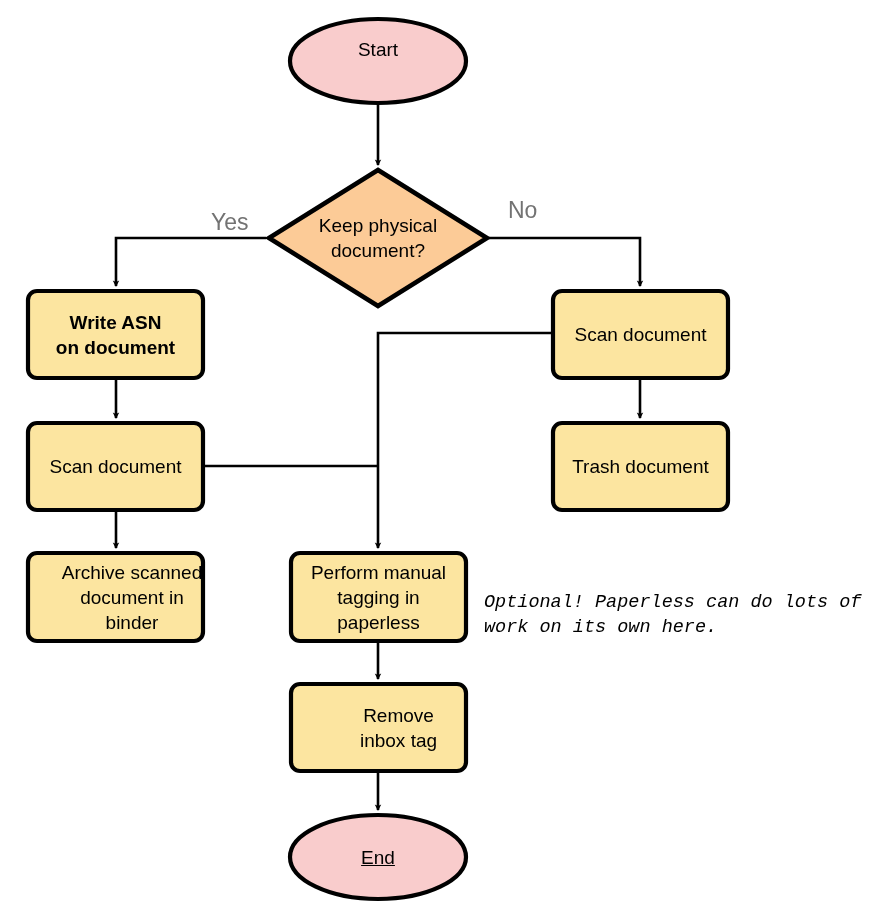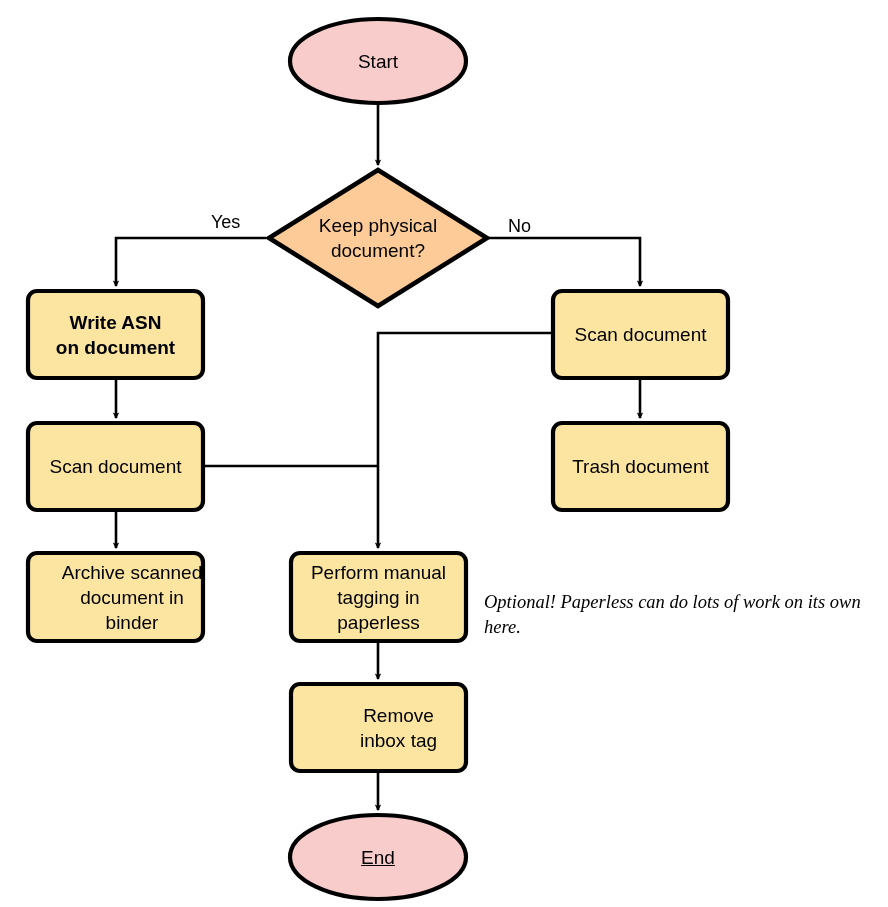--- a/index.html
+++ b/index.html
@@ -34,30 +34,30 @@
     color: #000000;
     font-family: "Liberation Sans", sans-serif;
     font-size: 19px;
     line-height: 25px;
     letter-spacing: 0px;
     white-space: pre-line;
     pointer-events: none;
   }
   .edge-label {
     position: absolute;
-    color: #000000;
+    color: #737373;
     font-family: "Liberation Sans", sans-serif;
-    font-size: 18px;
+    font-size: 23px;
     line-height: 21px;
     white-space: nowrap;
   }
   .annotation {
     position: absolute;
     color: #000000;
-    font-family: Liberation Serif, serif;
+    font-family: Liberation Mono, monospace;
     font-style: italic;
     font-size: 18.5px;
     line-height: 25px;
     width: 404px;
     white-space: pre-line;
   }
 </style>
 </head>
 <body>
 
@@ -107,21 +107,21 @@
 
     <rect x="553" y="423" width="175" height="87" rx="9" ry="9" fill="#fce5a0" stroke="#000000" stroke-width="4.2"></rect>
 
     <rect x="291" y="553" width="175" height="88" rx="9" ry="9" fill="#fce5a0" stroke="#000000" stroke-width="4.2"></rect>
 
     <rect x="291" y="684" width="175" height="87" rx="9" ry="9" fill="#fce5a0" stroke="#000000" stroke-width="4.2"></rect>
 
     <ellipse cx="378" cy="857" rx="88" ry="42" fill="#f9cccc" stroke="#000000" stroke-width="4.2"></ellipse>
   </svg>
 
-  <div class="node-label" style="left:289px; top:18px; width:178px; height:86px;">Start</div>
+  <div class="node-label" style="left:289px; top:6px; width:178px; height:86px;">Start</div>
 
   <div class="node-label" style="left:268px; top:169px; width:220px; height:138px;">Keep physical
 document?</div>
 
   <div class="node-label" style="left:27px; top:290px; width:177px; height:89px;font-weight:bold;">Write ASN
 on document</div>
 
   <div class="node-label" style="left:27px; top:422px; width:177px; height:89px;">Scan document</div>
 
   <div class="node-label" style="left:27px; top:552px; width:210px; height:90px;">Archive scanned
@@ -136,17 +136,17 @@
 
   <div class="node-label" style="left:552px; top:422px; width:177px; height:89px;">Trash document</div>
 
   <div class="node-label" style="left:290px; top:683px; width:177px; height:89px;margin-left:20px;">Remove
 inbox tag</div>
 
   <div class="node-label" style="left:289px; top:814px; width:178px; height:86px;text-decoration:underline;">End</div>
 
   <div class="edge-label" style="left:211px; top:212px;">Yes</div>
 
-  <div class="edge-label" style="left:508px; top:216px;">No</div>
+  <div class="edge-label" style="left:508px; top:200px;">No</div>
 
   <div class="annotation" style="left:484px; top:590px;">Optional! Paperless can do lots of work on its own here.</div>
 
 </div>
 
 </body></html>

